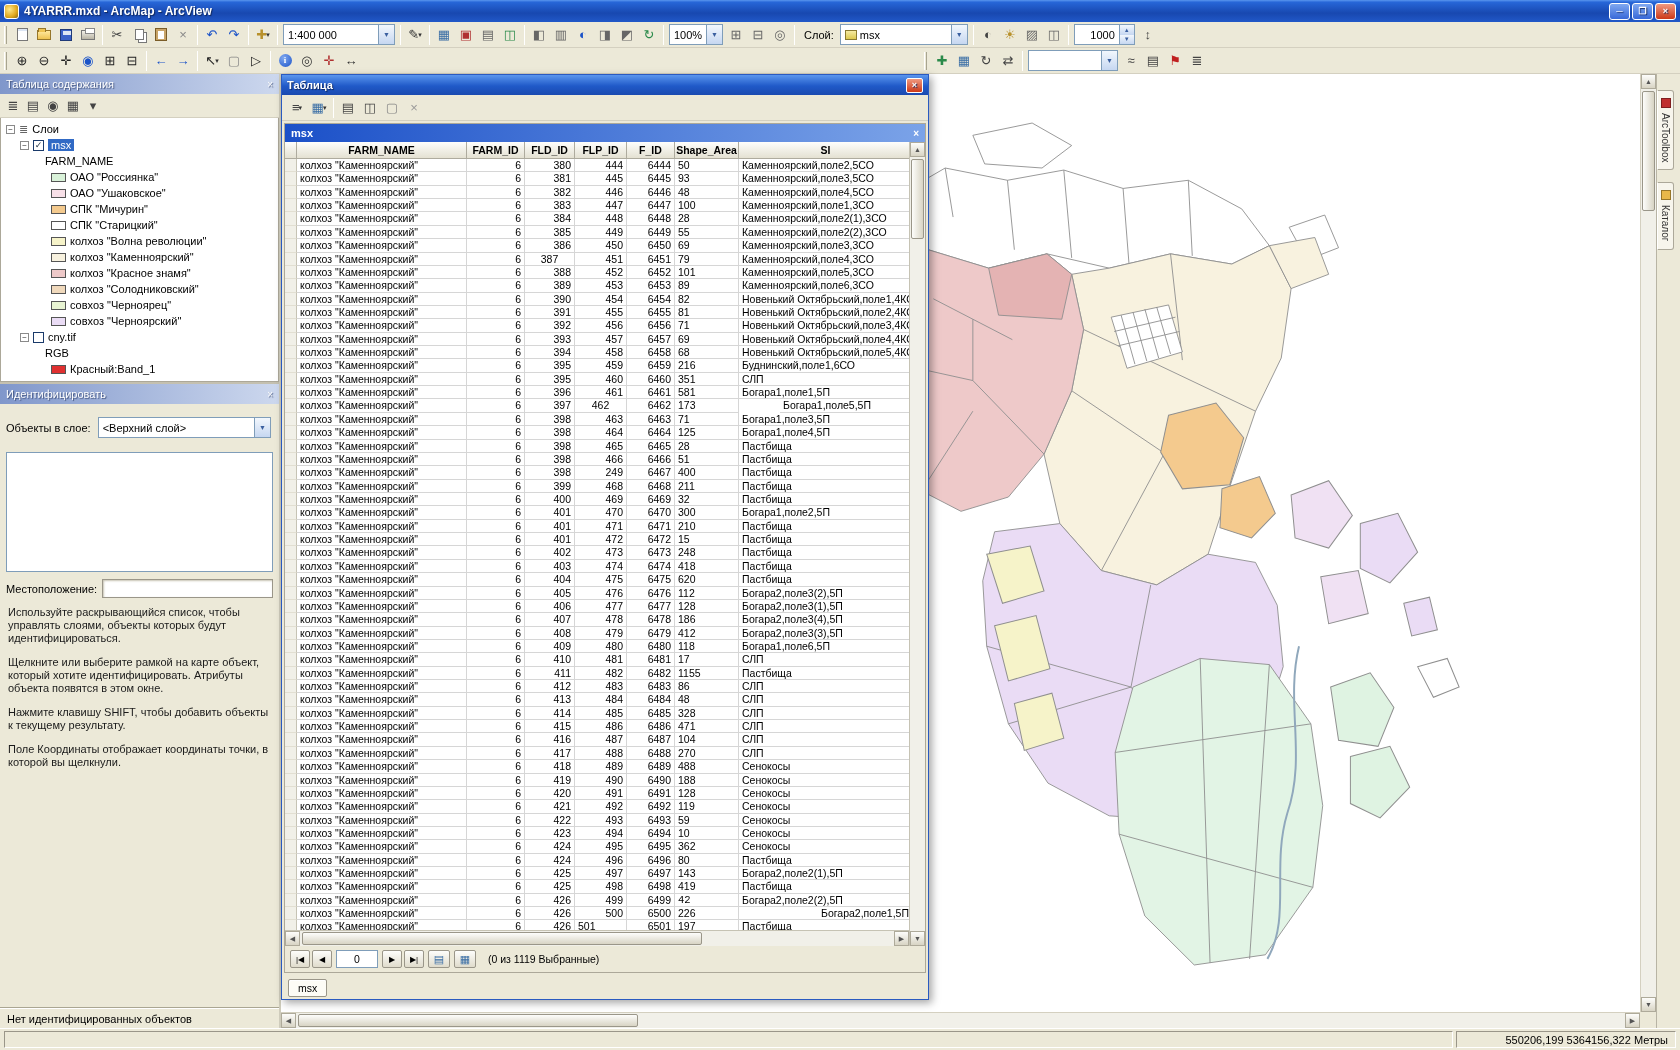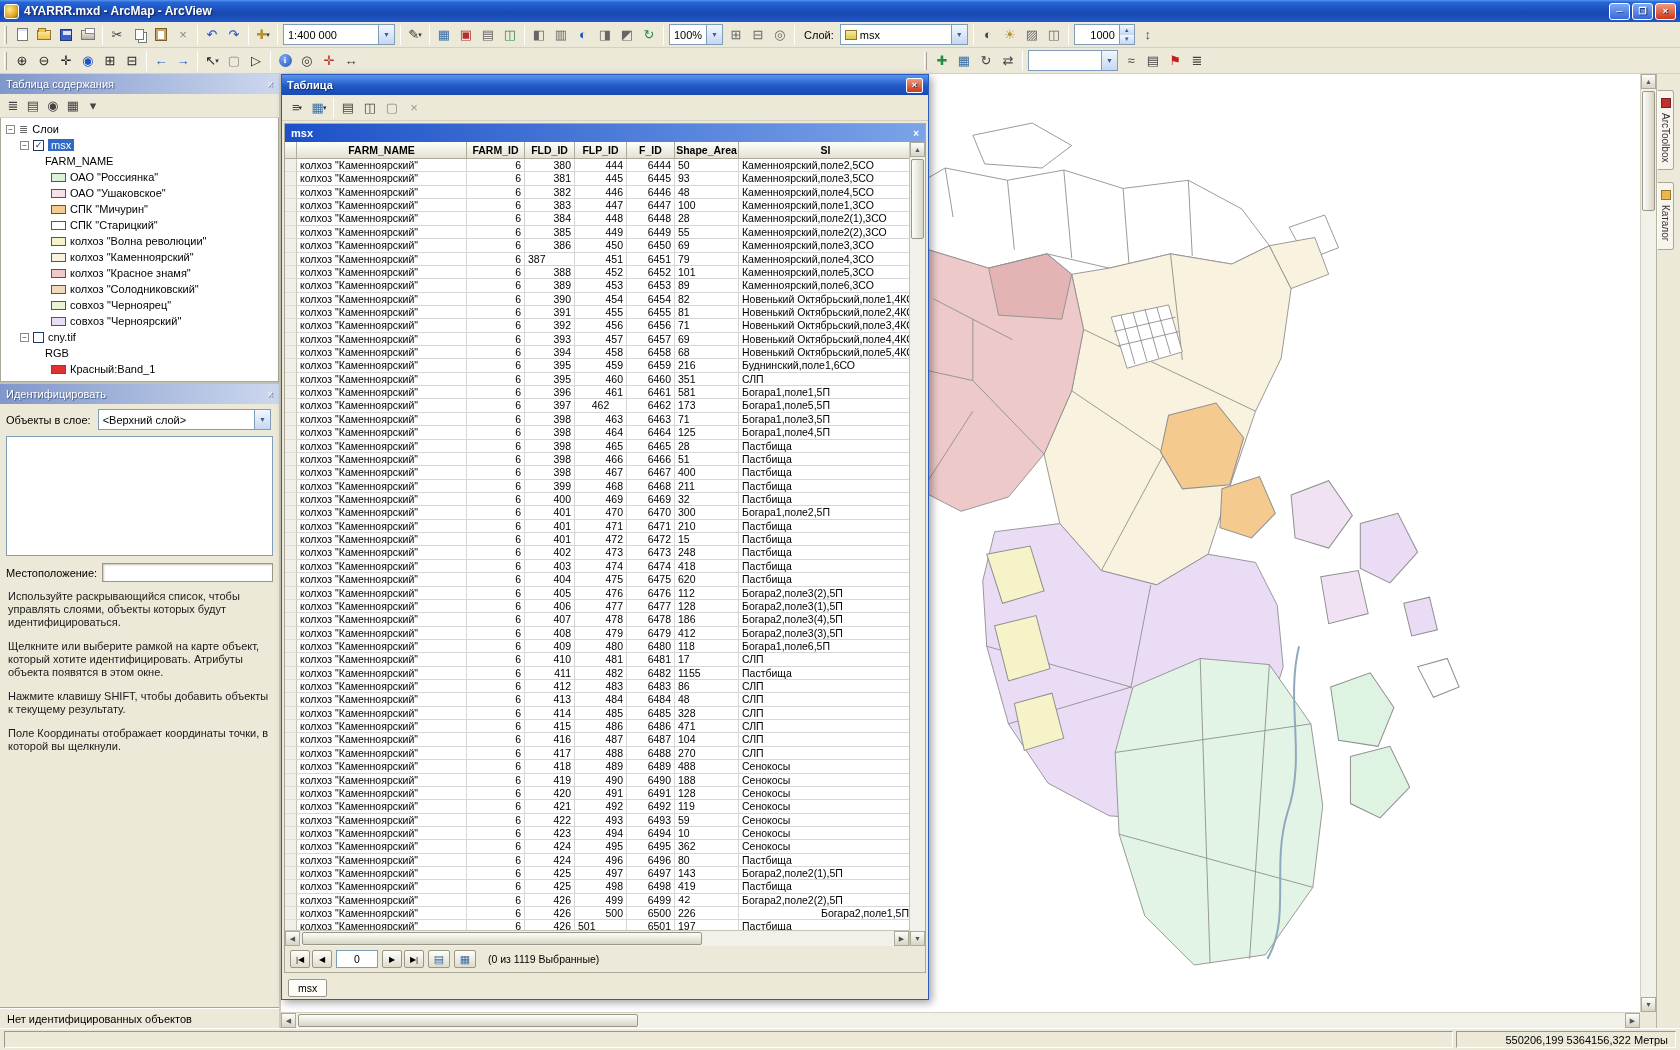--- a/index.html
+++ b/index.html
@@ -17,21 +17,21 @@
 
 .menubar{height:22px;background:#ece9d8;border-bottom:1px solid #d8d4c4;display:flex;align-items:center;padding-left:4px;flex:none;}
 .menu-item{padding:3px 8px;font-size:12px;}
 .toolbar{height:26px;background:#ece9d8;border-bottom:1px solid #d4d0c0;display:flex;align-items:center;padding-left:2px;flex:none;white-space:nowrap;}
 .grip{width:3px;height:18px;border-left:1px solid #fff;border-right:1px solid #a8a490;margin:0 4px 0 2px;flex:none;}
 .tbtn{width:22px;height:22px;display:inline-flex;align-items:center;justify-content:center;border:1px solid transparent;border-radius:2px;flex:none;position:relative;}
 .gi{font-size:13px;line-height:1;}
 .dd{font-size:7px;color:#333;margin-left:-1px;}
 .tsep{width:1px;height:20px;background:#b2ae9e;border-right:1px solid #fff;margin:0 3px;flex:none;}
 .tlabel{margin:0 4px 0 6px;font-size:11px;flex:none;}
-.combo{height:21px;background:#fff;border:1px solid #7f9db9;display:inline-flex;align-items:stretch;margin:0 2px;flex:none;}
+.combo{height:21px;background:#fff;border:1px solid #7f9db9;display:inline-flex;align-items:stretch;margin:8px 2px;flex:none;}
 .combo-val{flex:1;padding:0 4px;display:flex;align-items:center;gap:3px;font-size:11px;overflow:hidden;white-space:nowrap;}
 .combo-dd{width:16px;background:linear-gradient(#f2f7fd,#c6d7f1);border-left:1px solid #7f9db9;display:flex;align-items:center;justify-content:center;font-size:7px;color:#3a5f9f;}
 .combo-ic{width:12px;height:10px;background:linear-gradient(#f5eaa2,#dcc84e);border:1px solid #8a7a30;flex:none;}
 .spin{display:inline-flex;height:21px;margin:0 2px;flex:none;}
 .spin-val{width:46px;background:#fff;border:1px solid #7f9db9;display:flex;align-items:center;justify-content:flex-end;padding:0 4px;font-size:11px;}
 .spin-btns{display:flex;flex-direction:column;width:15px;border:1px solid #7f9db9;border-left:none;}
 .spin-btns span{flex:1;background:linear-gradient(#f2f7fd,#c6d7f1);font-size:6px;display:flex;align-items:center;justify-content:center;color:#3a5f9f;}
 .tb2-spacer{width:560px;flex:none;}
 
 
@@ -687,21 +687,21 @@
                 <span class="tcell" style="width: 50px; text-align: right;">386</span>
                 <span class="tcell" style="width: 52px; text-align: right;">450</span>
                 <span class="tcell" style="width: 48px; text-align: right;">6450</span>
                 <span class="tcell" style="width: 64px; text-align: left;">69</span>
                 <span class="tcell" style="width: 174px; text-align: left;">Каменноярский,поле3,3СО</span>
               </div>
               <div class="trow">
                 <span class="selcell"></span>
                 <span class="tcell" style="width: 170px; text-align: left;">колхоз "Каменноярский"</span>
                 <span class="tcell" style="width: 58px; text-align: right;">6</span>
-                <span class="tcell" style="width: 50px; text-align: left;">387</span>
+                <span class="tcell" style="width: 50px; text-align: center;">387</span>
                 <span class="tcell" style="width: 52px; text-align: right;">451</span>
                 <span class="tcell" style="width: 48px; text-align: right;">6451</span>
                 <span class="tcell" style="width: 64px; text-align: left;">79</span>
                 <span class="tcell" style="width: 174px; text-align: left;">Каменноярский,поле4,3СО</span>
               </div>
               <div class="trow">
                 <span class="selcell"></span>
                 <span class="tcell" style="width: 170px; text-align: left;">колхоз "Каменноярский"</span>
                 <span class="tcell" style="width: 58px; text-align: right;">6</span>
                 <span class="tcell" style="width: 50px; text-align: right;">388</span>
@@ -801,21 +801,21 @@
                 <span class="tcell" style="width: 174px; text-align: left;">Богара1,поле1,5П</span>
               </div>
               <div class="trow">
                 <span class="selcell"></span>
                 <span class="tcell" style="width: 170px; text-align: left;">колхоз "Каменноярский"</span>
                 <span class="tcell" style="width: 58px; text-align: right;">6</span>
                 <span class="tcell" style="width: 50px; text-align: right;">397</span>
                 <span class="tcell" style="width: 52px; text-align: center;">462</span>
                 <span class="tcell" style="width: 48px; text-align: right;">6462</span>
                 <span class="tcell" style="width: 64px; text-align: left;">173</span>
-                <span class="tcell" style="width: 174px; text-align: left;">Богара1,поле5,5П</span>
+                <span class="tcell" style="width: 174px; text-align: left; margin-left: 41px;">Богара1,поле5,5П</span>
               </div>
               <div class="trow">
                 <span class="selcell"></span>
                 <span class="tcell" style="width: 170px; text-align: left;">колхоз "Каменноярский"</span>
                 <span class="tcell" style="width: 58px; text-align: right;">6</span>
                 <span class="tcell" style="width: 50px; text-align: right;">398</span>
                 <span class="tcell" style="width: 52px; text-align: right;">463</span>
                 <span class="tcell" style="width: 48px; text-align: right;">6463</span>
                 <span class="tcell" style="width: 64px; text-align: left;">71</span>
                 <span class="tcell" style="width: 174px; text-align: left;">Богара1,поле3,5П</span>
@@ -848,21 +848,21 @@
                 <span class="tcell" style="width: 52px; text-align: right;">466</span>
                 <span class="tcell" style="width: 48px; text-align: right;">6466</span>
                 <span class="tcell" style="width: 64px; text-align: left;">51</span>
                 <span class="tcell" style="width: 174px; text-align: left;">Пастбища</span>
               </div>
               <div class="trow">
                 <span class="selcell"></span>
                 <span class="tcell" style="width: 170px; text-align: left;">колхоз "Каменноярский"</span>
                 <span class="tcell" style="width: 58px; text-align: right;">6</span>
                 <span class="tcell" style="width: 50px; text-align: right;">398</span>
-                <span class="tcell" style="width: 52px; text-align: right;">467</span>
+                <span class="tcell" style="width: 52px; text-align: right;">249</span>
                 <span class="tcell" style="width: 48px; text-align: right;">6467</span>
                 <span class="tcell" style="width: 64px; text-align: left;">400</span>
                 <span class="tcell" style="width: 174px; text-align: left;">Пастбища</span>
               </div>
               <div class="trow">
                 <span class="selcell"></span>
                 <span class="tcell" style="width: 170px; text-align: left;">колхоз "Каменноярский"</span>
                 <span class="tcell" style="width: 58px; text-align: right;">6</span>
                 <span class="tcell" style="width: 50px; text-align: right;">399</span>
                 <span class="tcell" style="width: 52px; text-align: right;">468</span>

